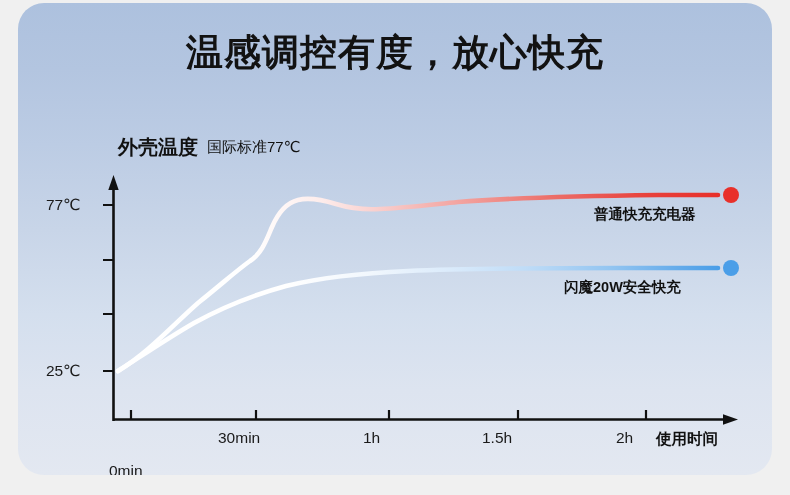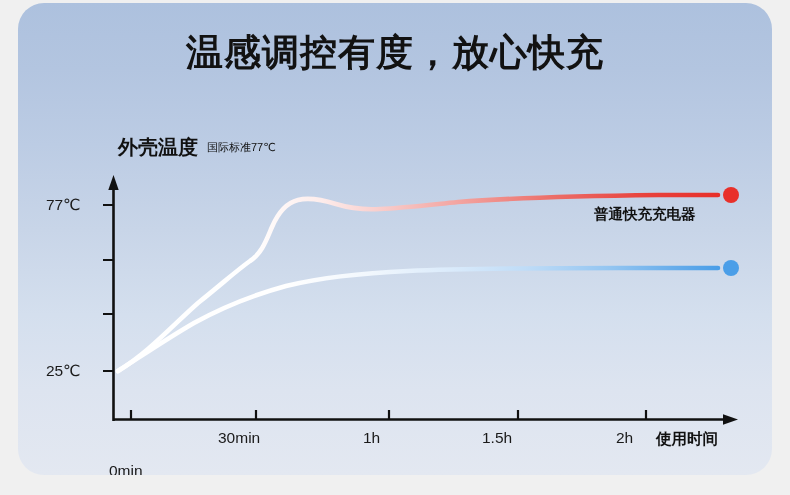--- a/index.html
+++ b/index.html
@@ -56,21 +56,21 @@
     align-items: center;
     gap: 9px;
     white-space: nowrap;
   }
   .y-axis-title .big {
     font-size: 20px;
     font-weight: 700;
     color: #111;
   }
   .y-axis-title .small {
-    font-size: 11px;
+    font-size: 15px;
     font-weight: 500;
     color: #111;
   }
   .chart-svg {
     position: absolute;
     left: 0;
     top: 0;
     width: 754px;
     height: 472px;
   }
@@ -179,15 +179,16 @@
 
     <div class="tick-label" style="left: 91px; top: 426px; margin-top: 33px;">0min</div>
     <div class="tick-label" style="left: 200px; top: 426px;">30min</div>
     <div class="tick-label" style="left: 345px; top: 426px; text-align: right;">1h</div>
     <div class="tick-label" style="left: 464px; top: 426px;">1.5h</div>
     <div class="tick-label" style="left: 598px; top: 426px;">2h</div>
 
     <div class="axis-name" style="left: 638px; top: 426px;">使用时间</div>
 
     <div class="legend-label" style="left: 576px; top: 202px;">普通快充充电器</div>
+    <div class="legend-label" style="left: 546px; top: 275px;">闪魔20W安全快充</div>
 
   </div>
 </div>
 
 </body></html>

